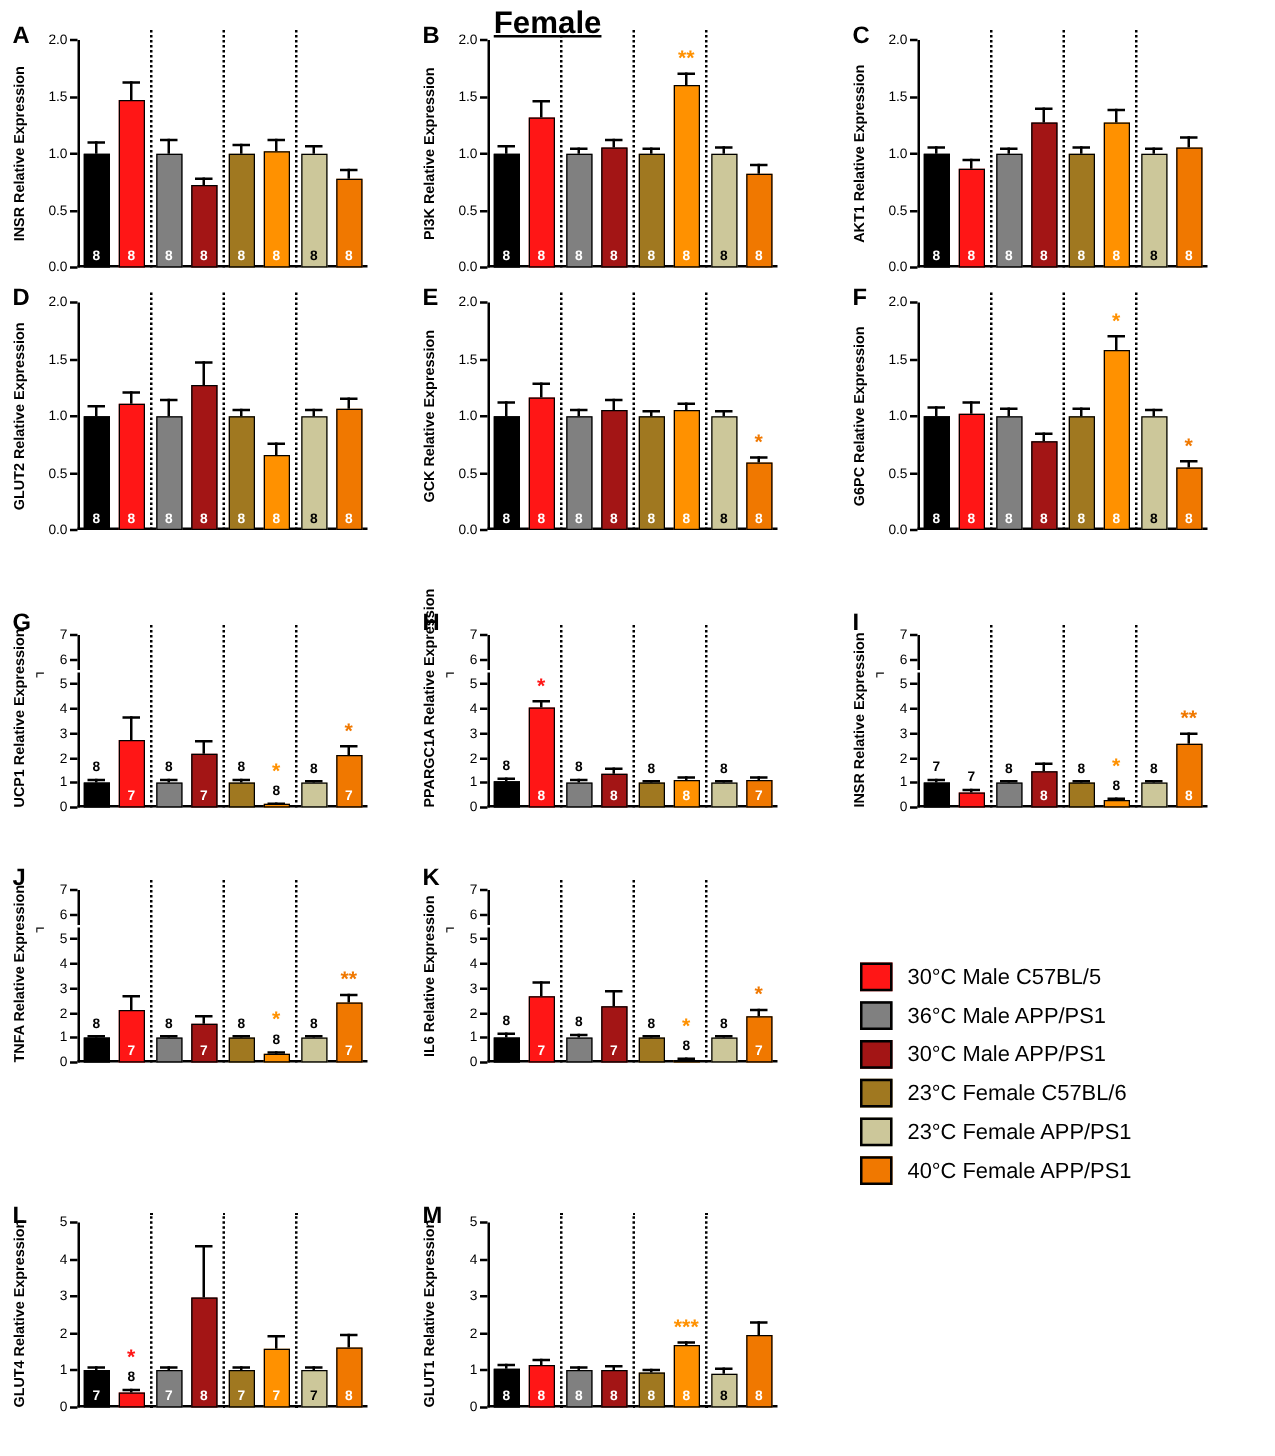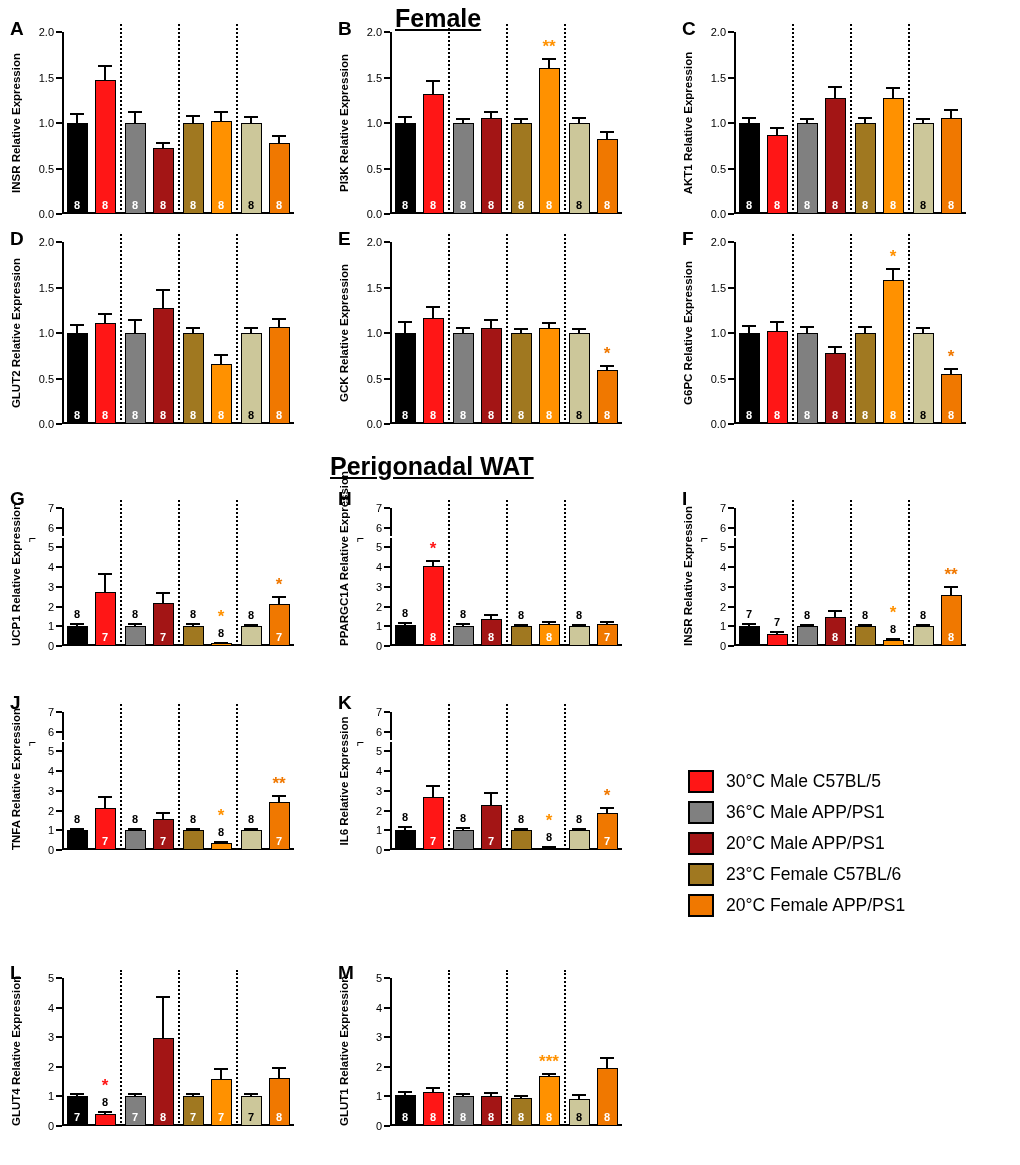--- a/index.html
+++ b/index.html
@@ -33,21 +33,20 @@
   .legend-row{display:flex;align-items:center;height:31px;}
   .legend-swatch{width:26px;height:23px;border:2px solid #000;box-sizing:border-box;margin-right:12px;}
   .legend-text{font-size:17.5px;color:#000;white-space:nowrap;}
 </style>
 </head>
 <body>
 
 <div class="page">
 
   <div class="section-title" style="left:395px;top:4px;">Female</div>
-  <div class="section-title" style="left:330px;top:452px;">Perigonadal WAT</div>
 
   <div id="panels">
       <div class="panel" style="left: 0px; top: 0px; width: 1020px; height: 1165px; pointer-events: none;">
         <div class="panel-letter" style="left: 10px; top: 18px;">A</div>
         <div class="axis-label" style="width: 182px; left: 16px; top: 123px; transform: translate(-50%, -50%) rotate(-90deg); text-align: center;">INSR Relative Expression</div>
         <div class="plot" style="left: 62px; top: 32px; width: 232px; height: 182px;">
           <div class="frame"></div>
           <div class="tick" style="top: 181px;"></div>
           <div class="ticklabel" style="top: 182px;">0.0</div>
           <div class="tick" style="top: 135.5px;"></div>
@@ -862,24 +861,28 @@
       <div class="legend-row">
         <div class="legend-swatch" style="background: rgb(255, 22, 22);"></div>
         <div class="legend-text">30°C Male C57BL/5</div>
       </div>
       <div class="legend-row">
         <div class="legend-swatch" style="background: rgb(128, 128, 128);"></div>
         <div class="legend-text">36°C Male APP/PS1</div>
       </div>
       <div class="legend-row">
         <div class="legend-swatch" style="background: rgb(163, 21, 21);"></div>
-        <div class="legend-text">20°C Male APP/PS1</div>
+        <div class="legend-text">30°C Male APP/PS1</div>
       </div>
       <div class="legend-row">
         <div class="legend-swatch" style="background: rgb(160, 120, 32);"></div>
         <div class="legend-text">23°C Female C57BL/6</div>
       </div>
       <div class="legend-row">
+        <div class="legend-swatch" style="background: rgb(204, 199, 154);"></div>
+        <div class="legend-text">23°C Female APP/PS1</div>
+      </div>
+      <div class="legend-row">
         <div class="legend-swatch" style="background: rgb(240, 120, 0);"></div>
-        <div class="legend-text">20°C Female APP/PS1</div>
+        <div class="legend-text">40°C Female APP/PS1</div>
       </div>
     </div>
 </div>
 
 </body></html>

